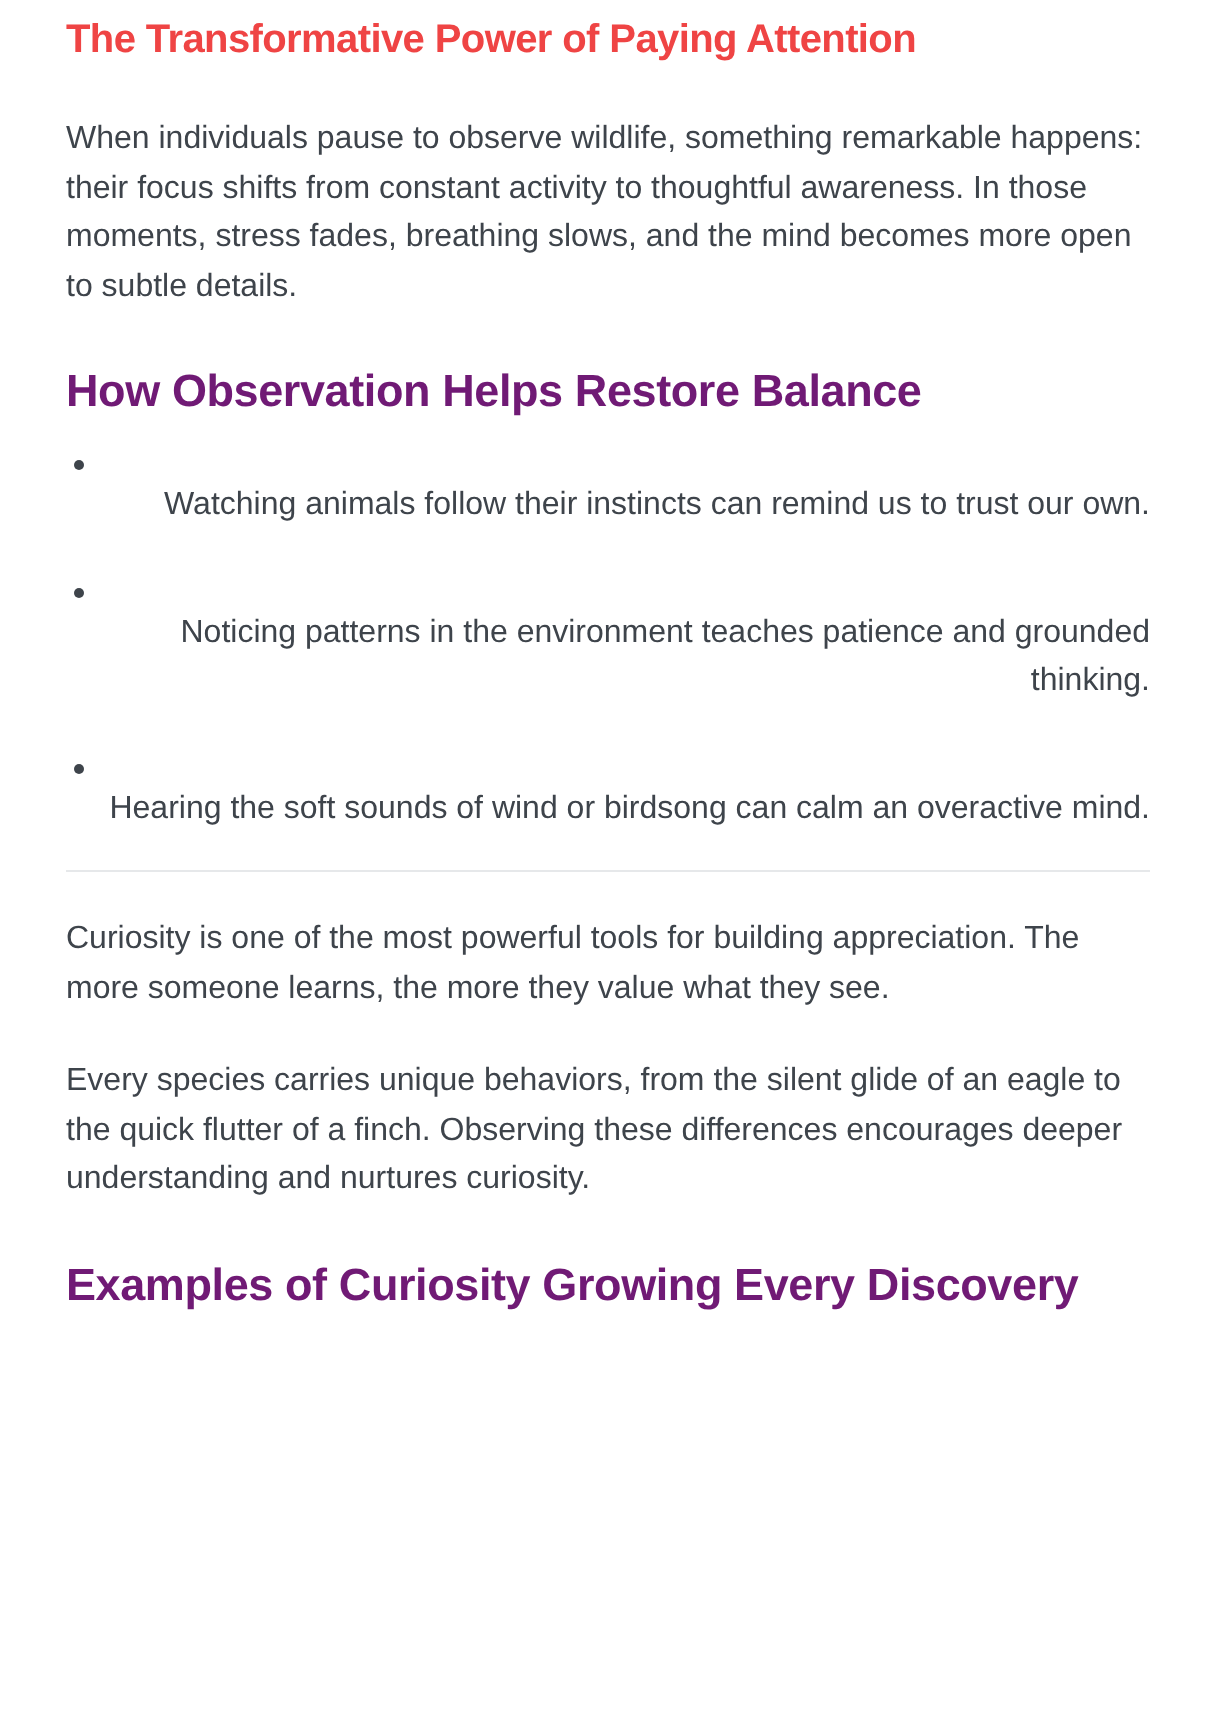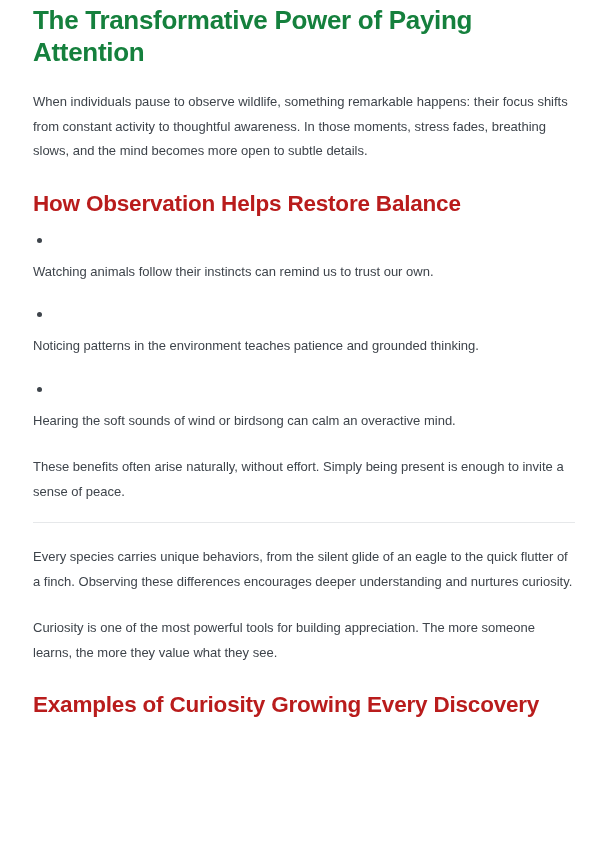--- a/index.html
+++ b/index.html
@@ -12,58 +12,59 @@
     height: 860px;
     overflow: hidden;
     font-family: "Liberation Sans", sans-serif;
     -webkit-font-smoothing: antialiased;
   }
   .article {
     padding: 0 32px 0 33px;
   }
   h1 {
     margin: 4px 0 0 0;
-    font-size: 26px;
+    font-size: 20px;
     line-height: 32px;
     font-weight: 700;
     letter-spacing: -0.3px;
-    color: #15803d;
+    color: #ef4444;
   }
   h2 {
     margin: 26px 0 0 0;
     font-size: 22.5px;
     line-height: 28px;
     font-weight: 700;
     letter-spacing: -0.2px;
-    color: #b91c1c;
+    color: #701a75;
   }
   p {
     margin: 22px 0 0 0;
-    font-size: 13px;
+    font-size: 16px;
     line-height: 24.5px;
     color: #3e444b;
   }
   ul.bullet-list {
     list-style: none;
     margin: 20px 0 0 0;
     padding: 0;
   }
   ul.bullet-list li + li {
     margin-top: 28px;
   }
   .dot {
     display: block;
     width: 5px;
     height: 5px;
     border-radius: 50%;
     background: #3e444b;
     margin: 10px 0 0 4px;
   }
   li .li-text {
-    margin: 17px 0 0 0;
+    margin: 6px 0 0 0;
+    text-align: right;
   }
   hr.divider {
     border: none;
     border-top: 1px solid #e6e8ea;
     margin: 18px 0 0 0;
     height: 0;
   }
 </style>
 </head>
 <body>
@@ -85,24 +86,23 @@
     <li>
       <span class="dot"></span>
       <p class="li-text">Noticing patterns in the environment teaches patience and grounded thinking.</p>
     </li>
     <li>
       <span class="dot"></span>
       <p class="li-text">Hearing the soft sounds of wind or birdsong can calm an overactive mind.</p>
     </li>
   </ul>
 
-  <p>These benefits often arise naturally, without effort. Simply being present is enough to invite a sense of peace.</p>
 
   <hr class="divider">
 
 
+  <p>Curiosity is one of the most powerful tools for building appreciation. The more someone learns, the more they value what they see.</p>
+
   <p>Every species carries unique behaviors, from the silent glide of an eagle to the quick flutter of a finch. Observing these differences encourages deeper understanding and nurtures curiosity.</p>
-
-  <p>Curiosity is one of the most powerful tools for building appreciation. The more someone learns, the more they value what they see.</p>
 
   <h2>Examples of Curiosity Growing Every Discovery</h2>
 
 </main>
 
 </body></html>

